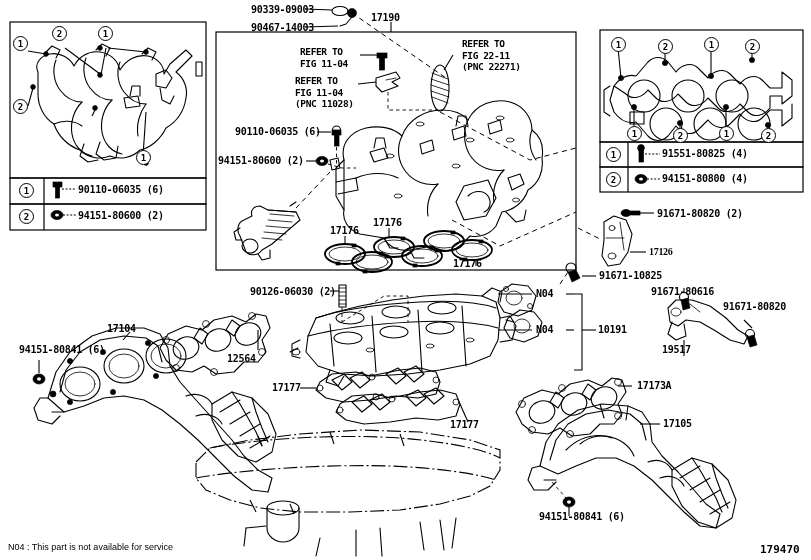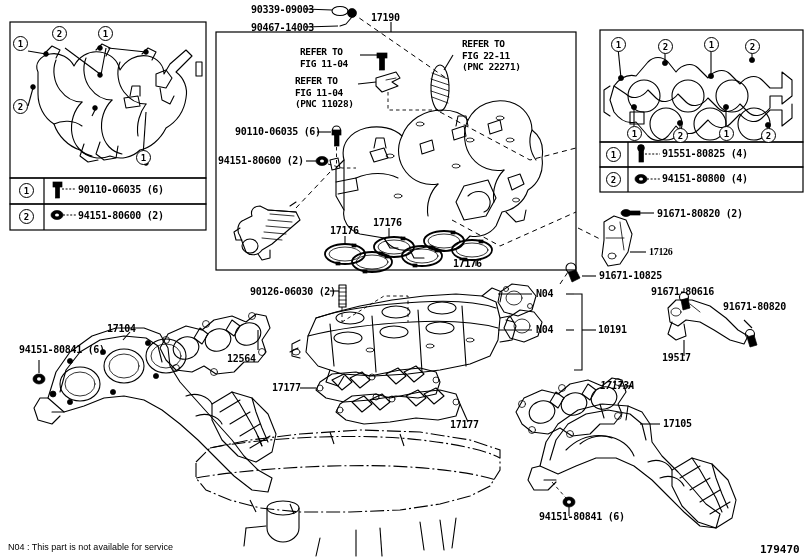--- a/index.html
+++ b/index.html
@@ -706,22 +706,22 @@
 
   <div class="lbl" style="left:330px; top:225px;">17176</div>
   <div class="lbl" style="left:373px; top:217px;">17176</div>
   <div class="lbl" style="left:453px; top:258px;">17176</div>
 
   <div class="lbl" style="left:657px; top:208px;">91671-80820 (2)</div>
   <div class="lbl" style="left:649px; top:246px;font-family:Liberation Serif, serif;">17126</div>
   <div class="lbl" style="left:599px; top:270px;">91671-10825</div>
   <div class="lbl" style="left:651px; top:286px;">91671-80616</div>
   <div class="lbl" style="left:723px; top:301px;">91671-80820</div>
-  <div class="lbl" style="left:662px; top:352px;">19517</div>
-  <div class="lbl" style="left:600px; top:380px;font-style:italic;">17173A</div>
+  <div class="lbl" style="left:662px; top:344px;">19517</div>
+  <div class="lbl" style="left:637px; top:380px;">17173A</div>
   <div class="lbl" style="left:663px; top:418px;">17105</div>
   <div class="lbl" style="left:539px; top:511px;">94151-80841 (6)</div>
 
   <div class="lbl" style="left:250px; top:286px;">90126-06030 (2)</div>
   <div class="lbl" style="left:536px; top:288px;">N04</div>
   <div class="lbl" style="left:536px; top:324px;">N04</div>
   <div class="lbl" style="left:598px; top:324px;">10191</div>
   <div class="lbl" style="left:272px; top:382px;">17177</div>
   <div class="lbl" style="left:450px; top:419px;">17177</div>
 

